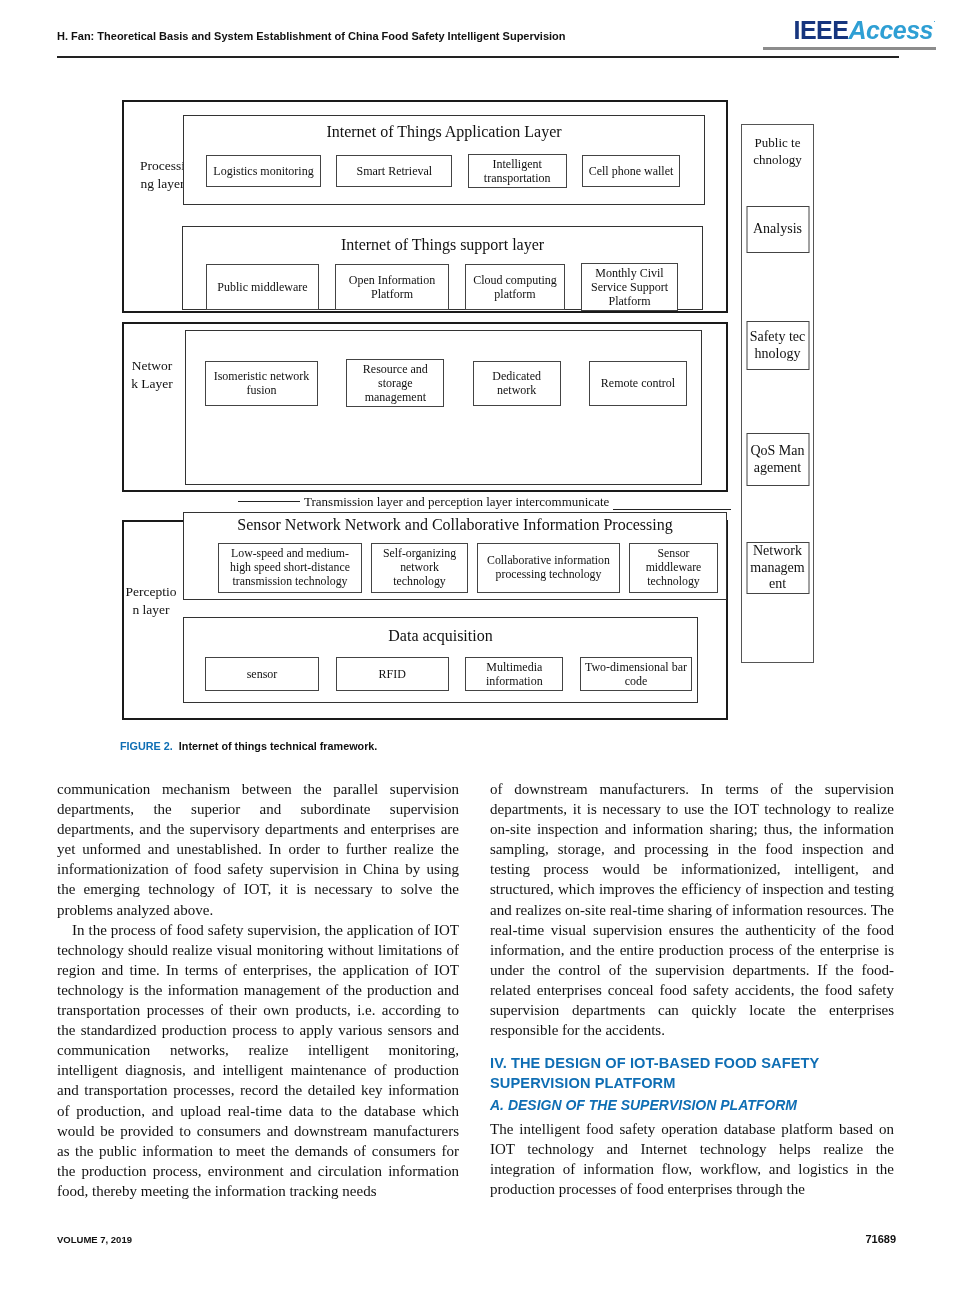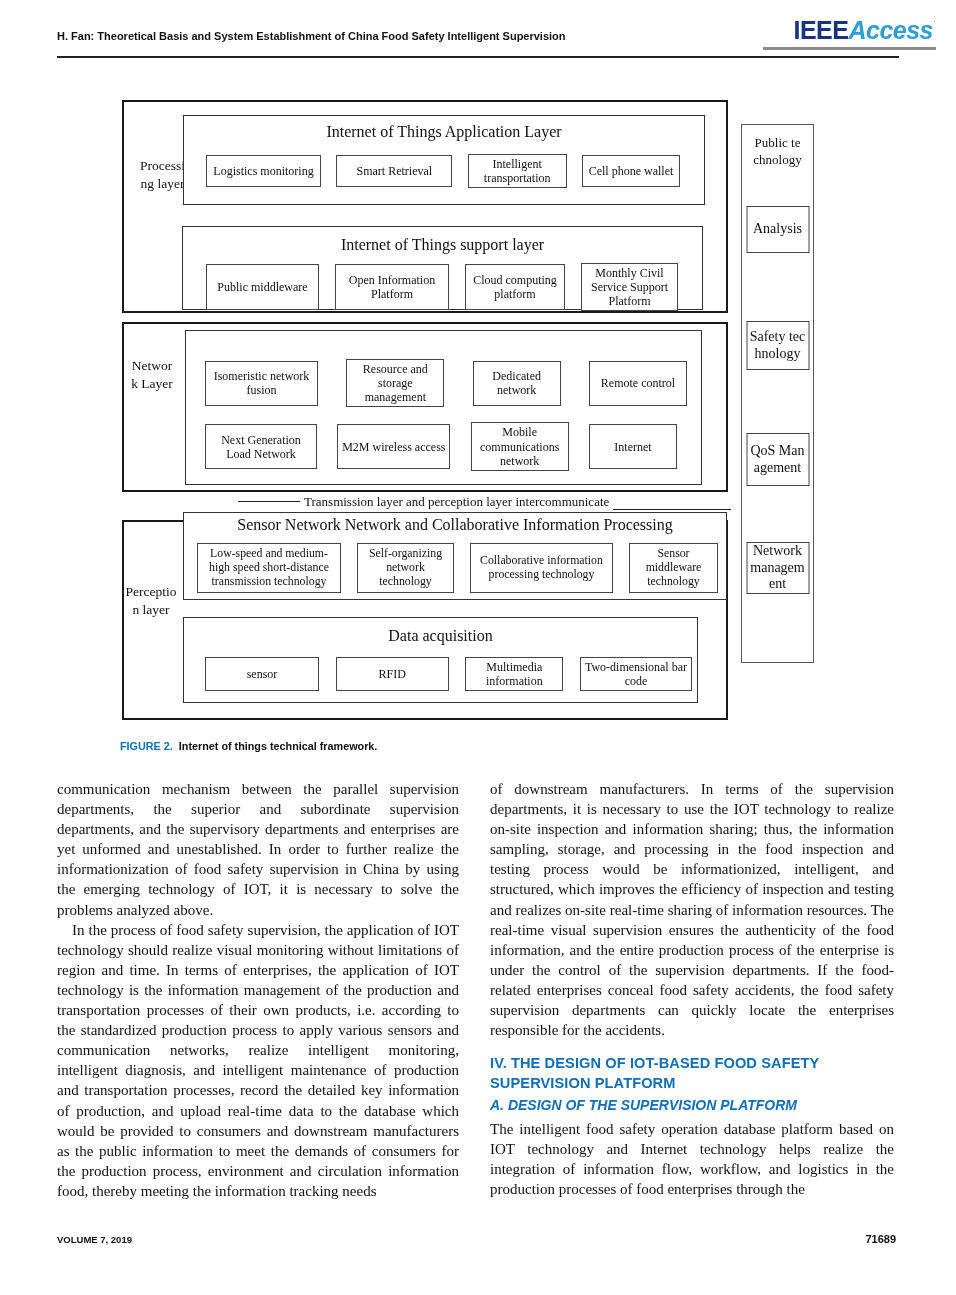--- a/index.html
+++ b/index.html
@@ -52,21 +52,21 @@
              text-align:center;font-size:12px;line-height:1.18;padding:2px 3px;color:#111;}
   .app-row .small-box{min-height:32px;}
   .support-row .small-box{min-height:46px;}
   .net-row1 .small-box,.net-row2 .small-box{min-height:45px;}
   .sensor-row .small-box{min-height:50px;font-size:11.8px;}
   .data-row .small-box{min-height:34px;}
 
   .w115{width:115px;}.w116{width:116px;}.w99{width:99px;}.w98{width:98px;}
   .w113{width:113px;}.w114{width:114px;}.w100{width:100px;}.w97{width:97px;}
   .w88{width:88px;}.w112{width:112px;}
-  .w144{width:144px;}.w97s{width:97px;}.w143{width:143px;}.w89{width:89px;}
+  .w144{width:144px;margin-left:21px;}.w97s{width:97px;}.w143{width:143px;}.w89{width:89px;}
 
   .interconnect{position:absolute;left:238px;top:398px;width:500px;height:18px;display:flex;align-items:center;}
   .interconnect .seg-l{width:62px;height:0;border-top:1.8px solid #222;margin-bottom:2px;}
   .interconnect .seg-r{width:118px;height:0;border-top:1.8px solid #222;align-self:flex-end;margin-bottom:1px;}
   .interconnect .txt{font-size:13px;white-space:nowrap;padding:0 4px;color:#111;}
 
   .pub-box{position:absolute;left:741px;top:29px;width:73px;height:539px;border:1.5px solid #555;background:#fff;}
   .pub-label{margin-top:10px;text-align:center;font-size:13px;line-height:1.3;word-break:break-all;padding:0 10px;color:#111;}
   .pub-item{position:absolute;left:50%;transform:translateX(-50%);width:63px;border:1.4px solid #444;background:#fff;
             display:flex;align-items:center;justify-content:center;text-align:center;
@@ -134,26 +134,20 @@
     <div class="layer-outer net-outer" data-name="network-layer-box"></div>
     <div class="layer-label net-label" data-name="network-layer-label">Network Layer</div>
 
     <div class="inner-box net-box" data-name="network-layer-inner-box">
       <div class="boxes-row net-row1" data-name="network-layer-row1">
         <div class="small-box w113" data-name="node-isomeristic-network-fusion">Isomeristic network fusion</div>
         <div class="small-box w98" data-name="node-resource-storage-management">Resource and storage management</div>
         <div class="small-box w88" data-name="node-dedicated-network">Dedicated network</div>
         <div class="small-box w98" data-name="node-remote-control">Remote control</div>
       </div>
-      <div class="boxes-row net-row2" data-name="network-layer-row2">
-        <div class="small-box w112" data-name="node-next-generation-load-network">Next Generation Load Network</div>
-        <div class="small-box w113" data-name="node-m2m-wireless-access">M2M wireless access</div>
-        <div class="small-box w98" data-name="node-mobile-communications-network">Mobile communications network</div>
-        <div class="small-box w88" data-name="node-internet">Internet</div>
-      </div>
     </div>
 
     <div class="interconnect" data-name="interconnect-annotation">
       <div class="seg-l" data-name="interconnect-line-left"></div>
       <div class="txt" data-name="interconnect-label">Transmission layer and perception layer intercommunicate</div>
       <div class="seg-r" data-name="interconnect-line-right"></div>
     </div>
 
     <div class="layer-outer perc-outer" data-name="perception-layer-box"></div>
     <div class="layer-label perc-label" data-name="perception-layer-label">Perception layer</div>

